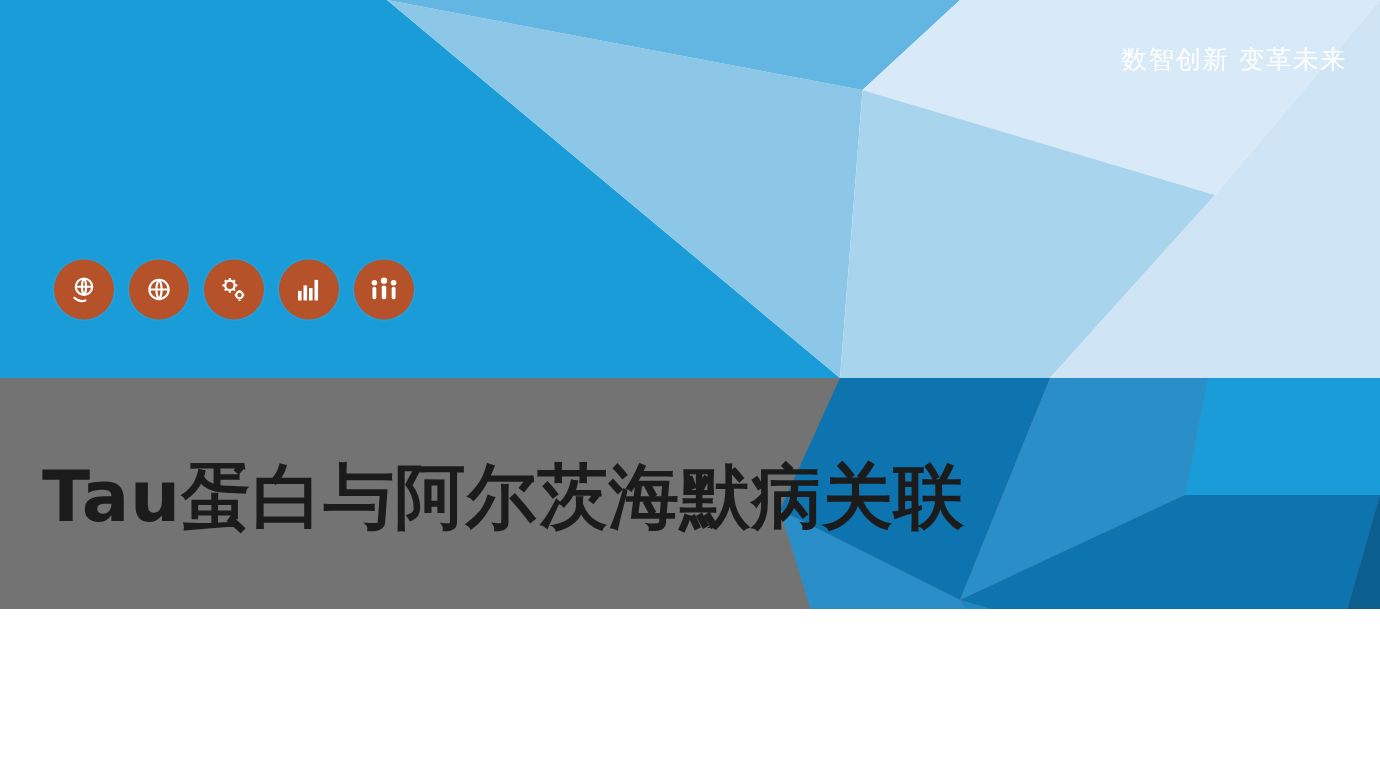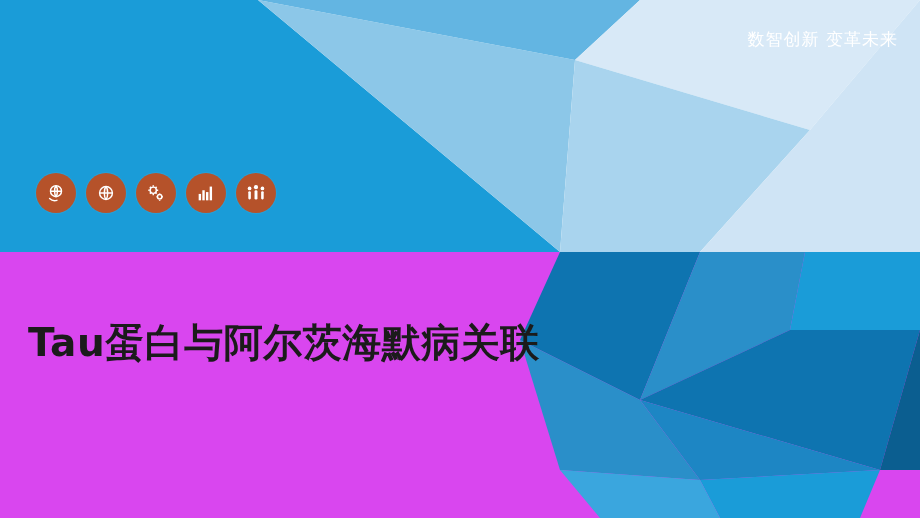--- a/index.html
+++ b/index.html
@@ -6,23 +6,23 @@
     margin: 0;
     padding: 0;
     background: #ffffff;
   }
   body {
     font-family: "Liberation Sans", sans-serif;
   }
   .slide {
     position: relative;
     width: 920px;
-    height: 518px;
+    height: 406px;
     overflow: hidden;
-    background: #d946ef;
+    background: #737373;
   }
   .band {
     position: absolute;
     left: 0;
     top: 0;
     width: 920px;
     height: 252px;
     background: #1a9cd8;
   }
   .art {
@@ -57,22 +57,22 @@
     display: flex;
     align-items: center;
     justify-content: center;
     color: #ffffff;
     box-shadow: 0 0 0 1px rgba(255,255,255,0.05);
   }
   .icon-badge svg { display: block; }
   .title {
     position: absolute;
     left: 28px;
-    top: 316px;
-    font-size: 39px;
+    top: 300px;
+    font-size: 47px;
     font-weight: bold;
     color: #1b1b1b;
     letter-spacing: 0.5px;
     font-family: "DejaVu Sans", sans-serif;
     white-space: nowrap;
   }
 </style>
 </head>
 <body>
 

